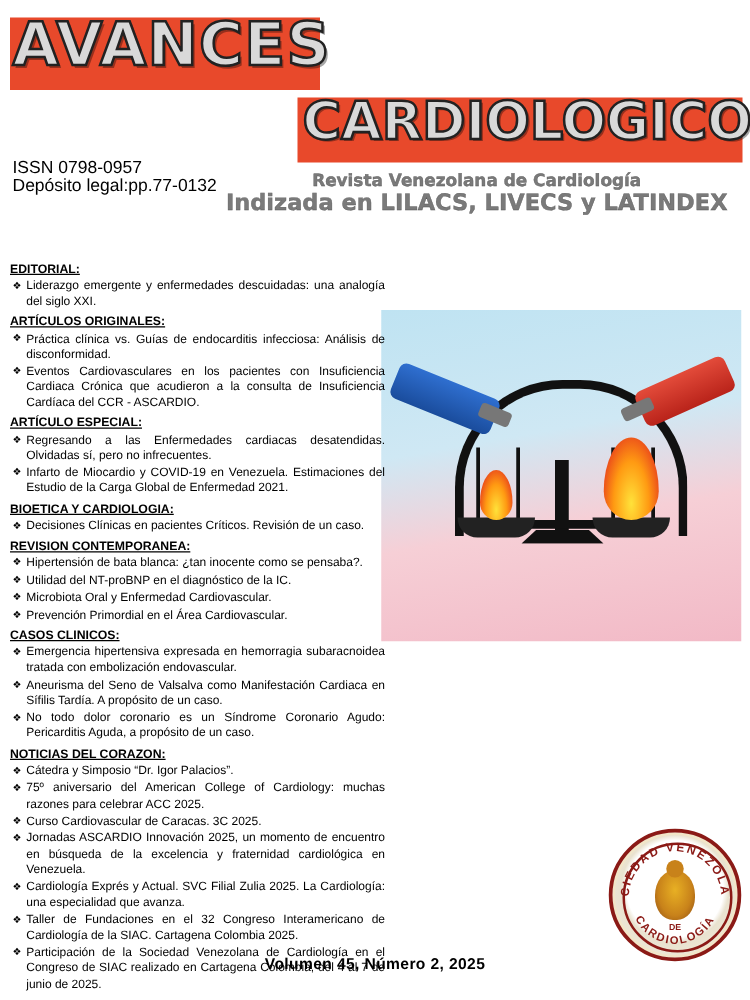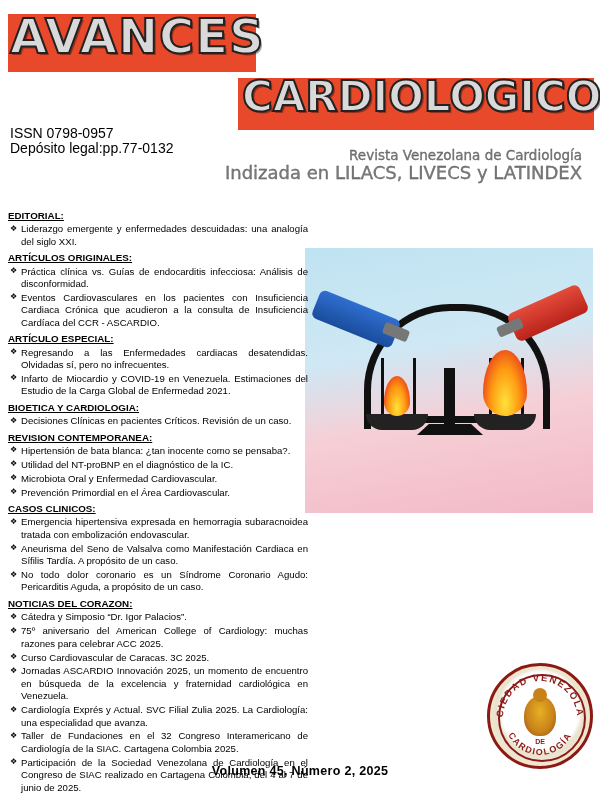--- a/index.html
+++ b/index.html
@@ -36,23 +36,23 @@
     font-weight:bold;font-size:42px;letter-spacing:0px;
     color:#d9d9d9;
     -webkit-text-stroke:2px #222;
     text-shadow:2px 2px 0 rgba(0,0,0,.35);
     line-height:1;
   }
   .issn{
     position:absolute;left:10px;top:126px;font-size:14px;line-height:15px;
   }
   .subtitle{
-    position:absolute;right:18px;top:146px;text-align:right;
+    position:absolute;right:18px;top:136px;text-align:center;
     font-family:"DejaVu Sans", sans-serif;
-    font-weight:normal;font-size:13.5px;color:#7a7a7a;
+    font-weight:bold;font-size:13.5px;color:#7a7a7a;
     -webkit-text-stroke:0.3px #555;
     line-height:18px;
   }
   .subtitle .l2{font-size:18px;}
 
   
   .content{position:relative;padding:0 8px;margin-top:30px;}
   .toc{width:300px;font-size:9.6px;line-height:12.4px;}
   .sec-head{
     font-weight:bold;text-decoration:underline;font-size:9.8px;

